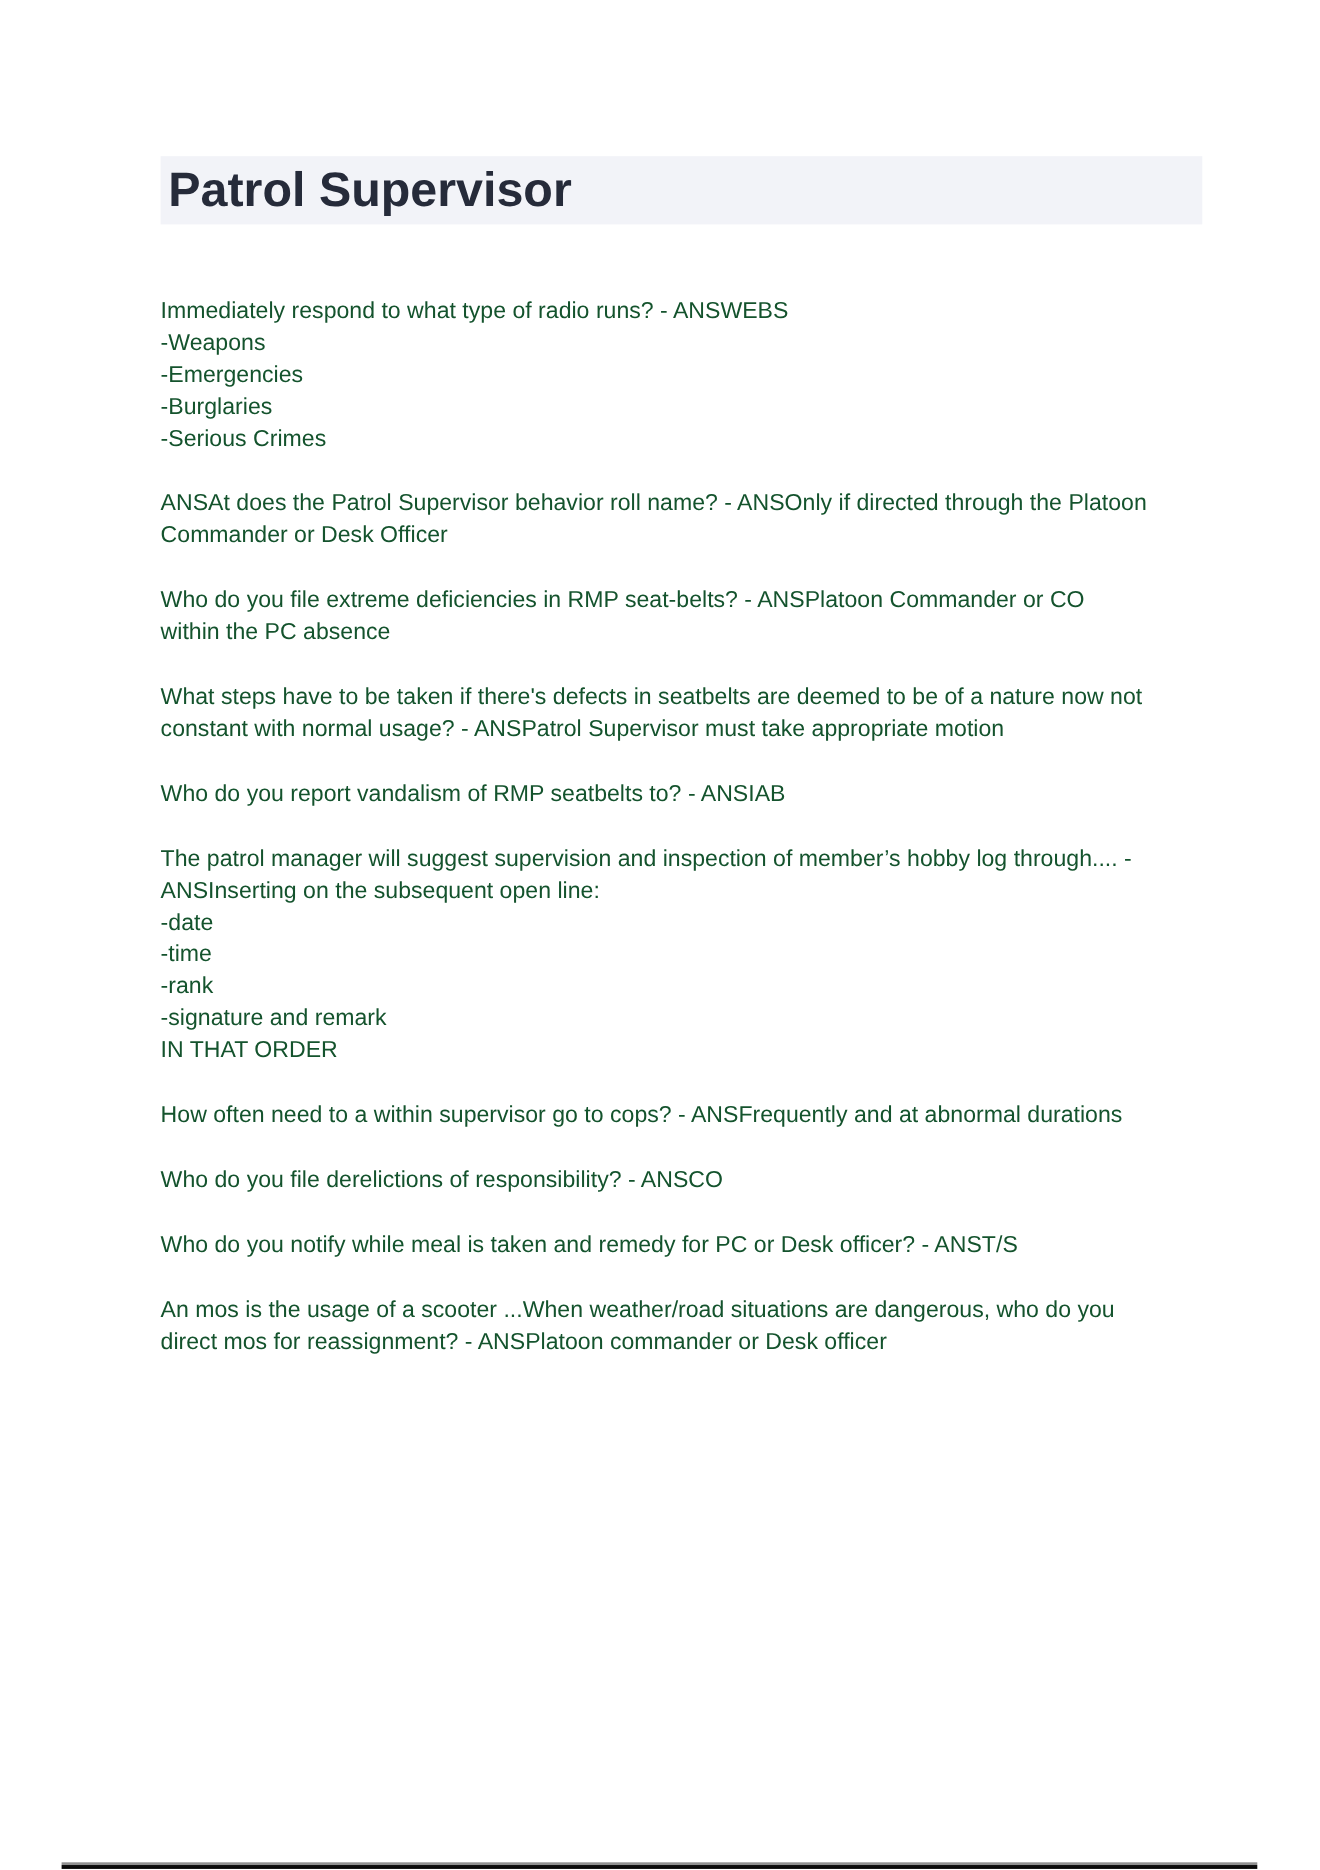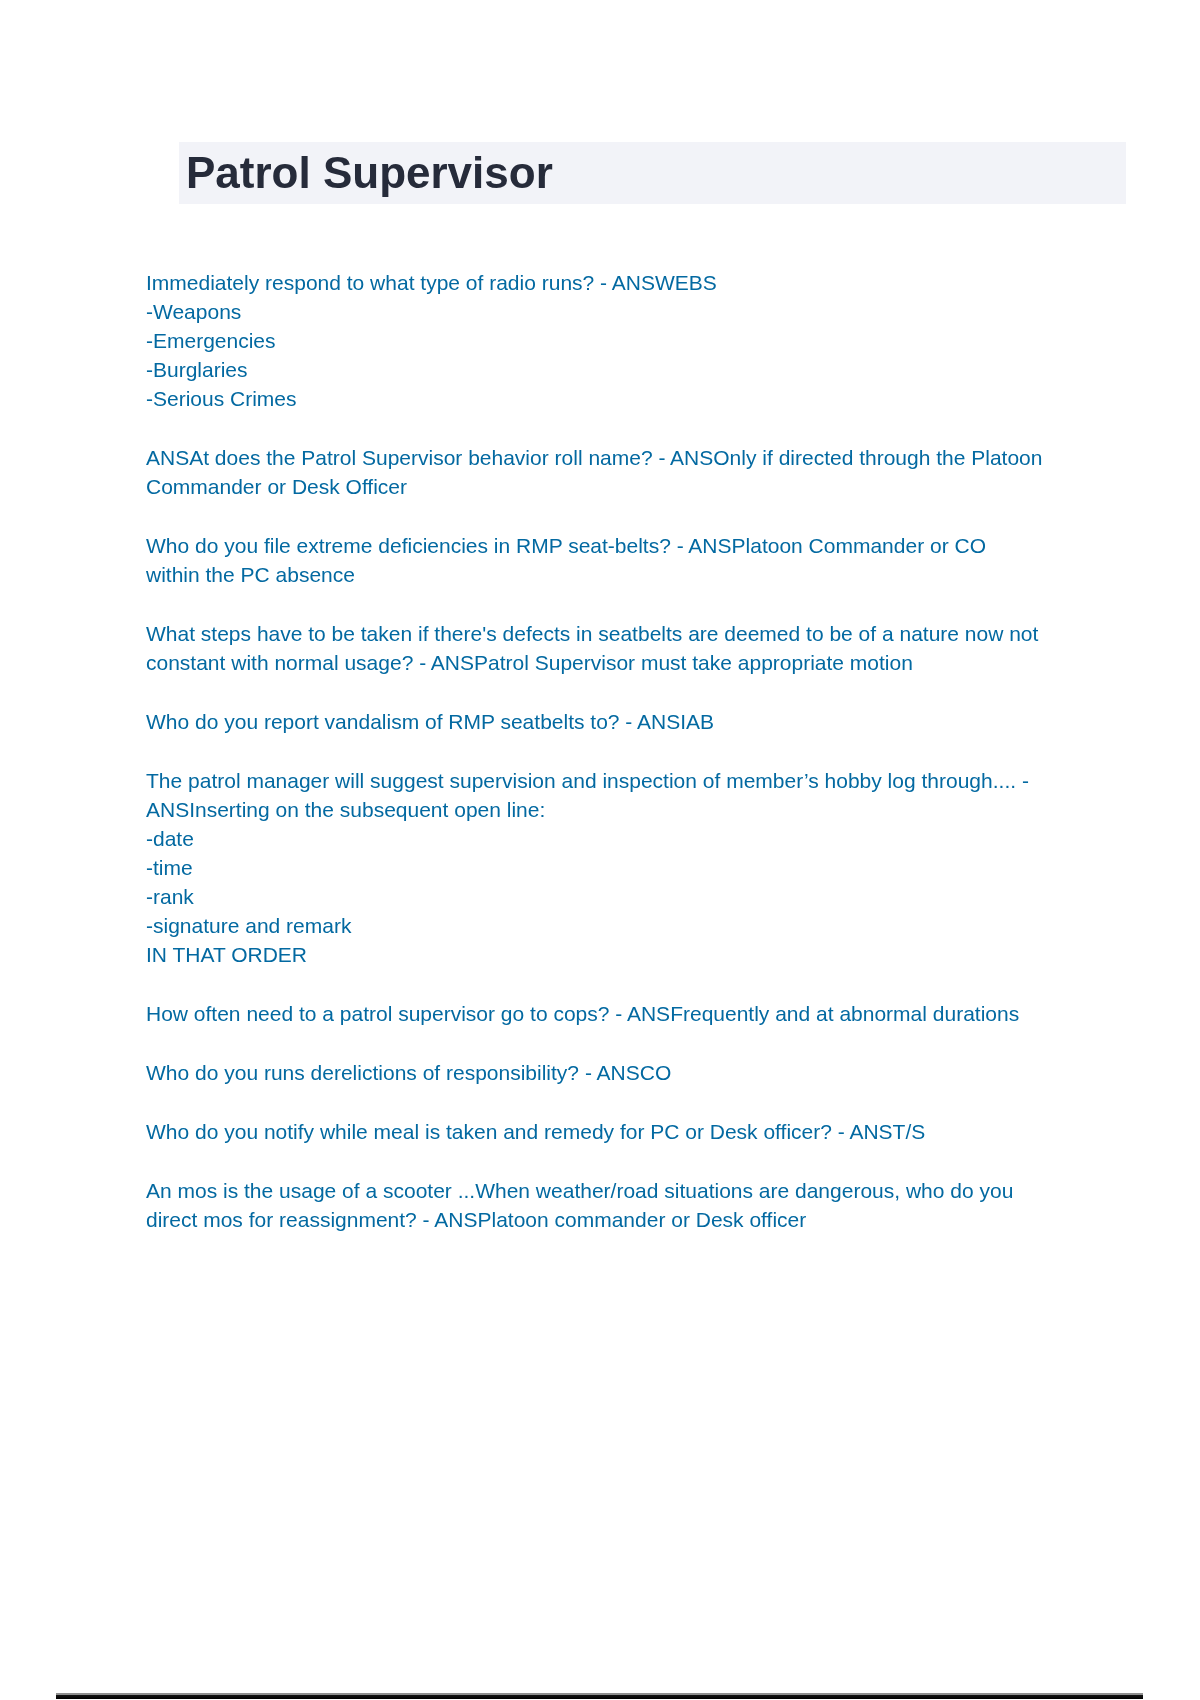--- a/index.html
+++ b/index.html
@@ -17,38 +17,37 @@
   }
   .title-banner {
     position: absolute;
     left: 146px;
     top: 142px;
     width: 947px;
     height: 62px;
     background: #f2f3f8;
     display: flex;
     align-items: center;
-    margin-left: 33px;
   }
   .title {
     margin: 0;
     padding-left: 7px;
     font-size: 44px;
     font-weight: bold;
     color: #262b3a;
     letter-spacing: 0px;
   }
   .content {
     position: absolute;
     left: 146px;
     top: 268px;
     width: 1000px;
     font-size: 21px;
     line-height: 29px;
-    color: #0369a1;
+    color: #14532d;
   }
   .qa {
     margin: 0 0 30px 0;
     white-space: pre-line;
   }
   .page-separator {
     position: absolute;
     left: 56px;
     top: 1693px;
     width: 1087px;
@@ -78,22 +77,22 @@
     <p class="qa">What steps have to be taken if there's defects in seatbelts are deemed to be of a nature now not
 constant with normal usage? - ANSPatrol Supervisor must take appropriate motion</p>
     <p class="qa">Who do you report vandalism of RMP seatbelts to? - ANSIAB</p>
     <p class="qa">The patrol manager will suggest supervision and inspection of member’s hobby log through.... -
 ANSInserting on the subsequent open line:
 -date
 -time
 -rank
 -signature and remark
 IN THAT ORDER</p>
-    <p class="qa">How often need to a patrol supervisor go to cops? - ANSFrequently and at abnormal durations</p>
-    <p class="qa">Who do you runs derelictions of responsibility? - ANSCO</p>
+    <p class="qa">How often need to a within supervisor go to cops? - ANSFrequently and at abnormal durations</p>
+    <p class="qa">Who do you file derelictions of responsibility? - ANSCO</p>
     <p class="qa">Who do you notify while meal is taken and remedy for PC or Desk officer? - ANST/S</p>
     <p class="qa">An mos is the usage of a scooter ...When weather/road situations are dangerous, who do you
 direct mos for reassignment? - ANSPlatoon commander or Desk officer</p>
   </div>
 
   <div class="page-separator"></div>
 
 </div>
 
 </body></html>

